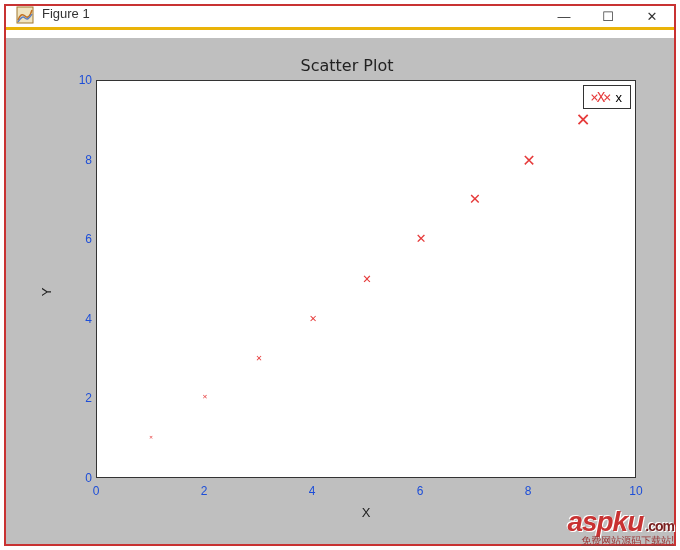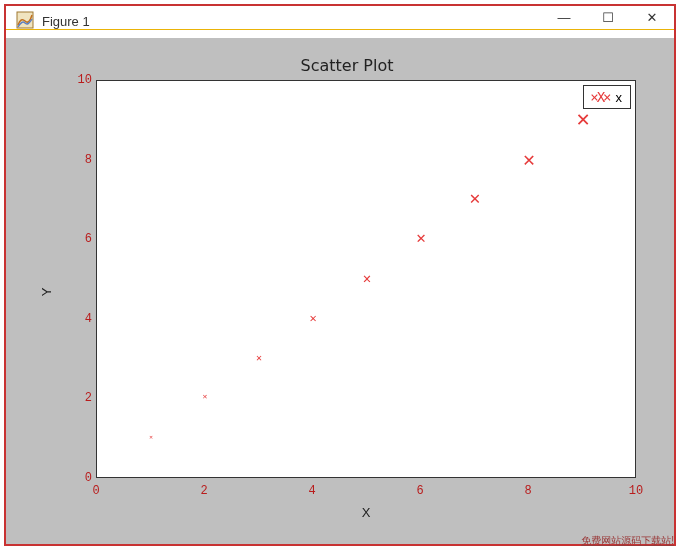--- a/index.html
+++ b/index.html
@@ -11,22 +11,22 @@
     overflow: hidden;
   }
   .outer-border {
     position: absolute; left: 4px; top: 4px; right: 4px; bottom: 4px;
     border: 2px solid #c83232;
     background: #fff;
   }
   .titlebar {
     height: 24px;
     background: #fff;
-    border-bottom: 1px solid #eab308;
-    display: flex; align-items: flex-end;
+    border-bottom: 3px solid #eab308;
+    display: flex; align-items: flex-start;
     font-size: 13px;
     color: #333;
   }
   .titlebar .app-icon {
     width: 18px; height: 18px;
     margin: 0 8px 0 10px;
     display: inline-block;
   }
   .window-title { flex: 0 0 auto; }
   .spacer { flex: 1; }
@@ -70,21 +70,21 @@
   }
   .xlabel {
     position: absolute;
     left: 68px; right: 16px;
     bottom: 6px;
     text-align: center;
     font-size: 13px; color: #222;
   }
   .tick-x, .tick-y {
     position: absolute;
-    font-size: 12px; color: #b91c1c; font-family: Liberation Mono, monospace;
+    font-size: 12px; color: #1d4ed8;
   }
   .tick-x { bottom: 28px; transform: translateX(-50%); }
   .tick-y { left: 48px; transform: translateY(50%); text-align: right; width: 16px; }
   .marker {
     position: absolute;
     transform: translate(-50%, 50%);
     color: #e63b3b;
     font-family: monospace;
     line-height: 1;
     pointer-events: none;
@@ -185,14 +185,17 @@
         <span class="tick-y" style="bottom: 127.6px;">2</span>
         <span class="tick-y" style="bottom: 207.2px;">4</span>
         <span class="tick-y" style="bottom: 286.8px;">6</span>
         <span class="tick-y" style="bottom: 366.4px;">8</span>
         <span class="tick-y" style="bottom: 446px;">10</span>
       </div>
   </div>
 </div>
 
 <div class="watermark-corner">
+  <div class="wm-logo">
+    <span>aspku</span><span class="dim">.com</span>
+  </div>
   <div class="wm-sub">免费网站源码下载站!</div>
 </div>
 
 </body></html>

